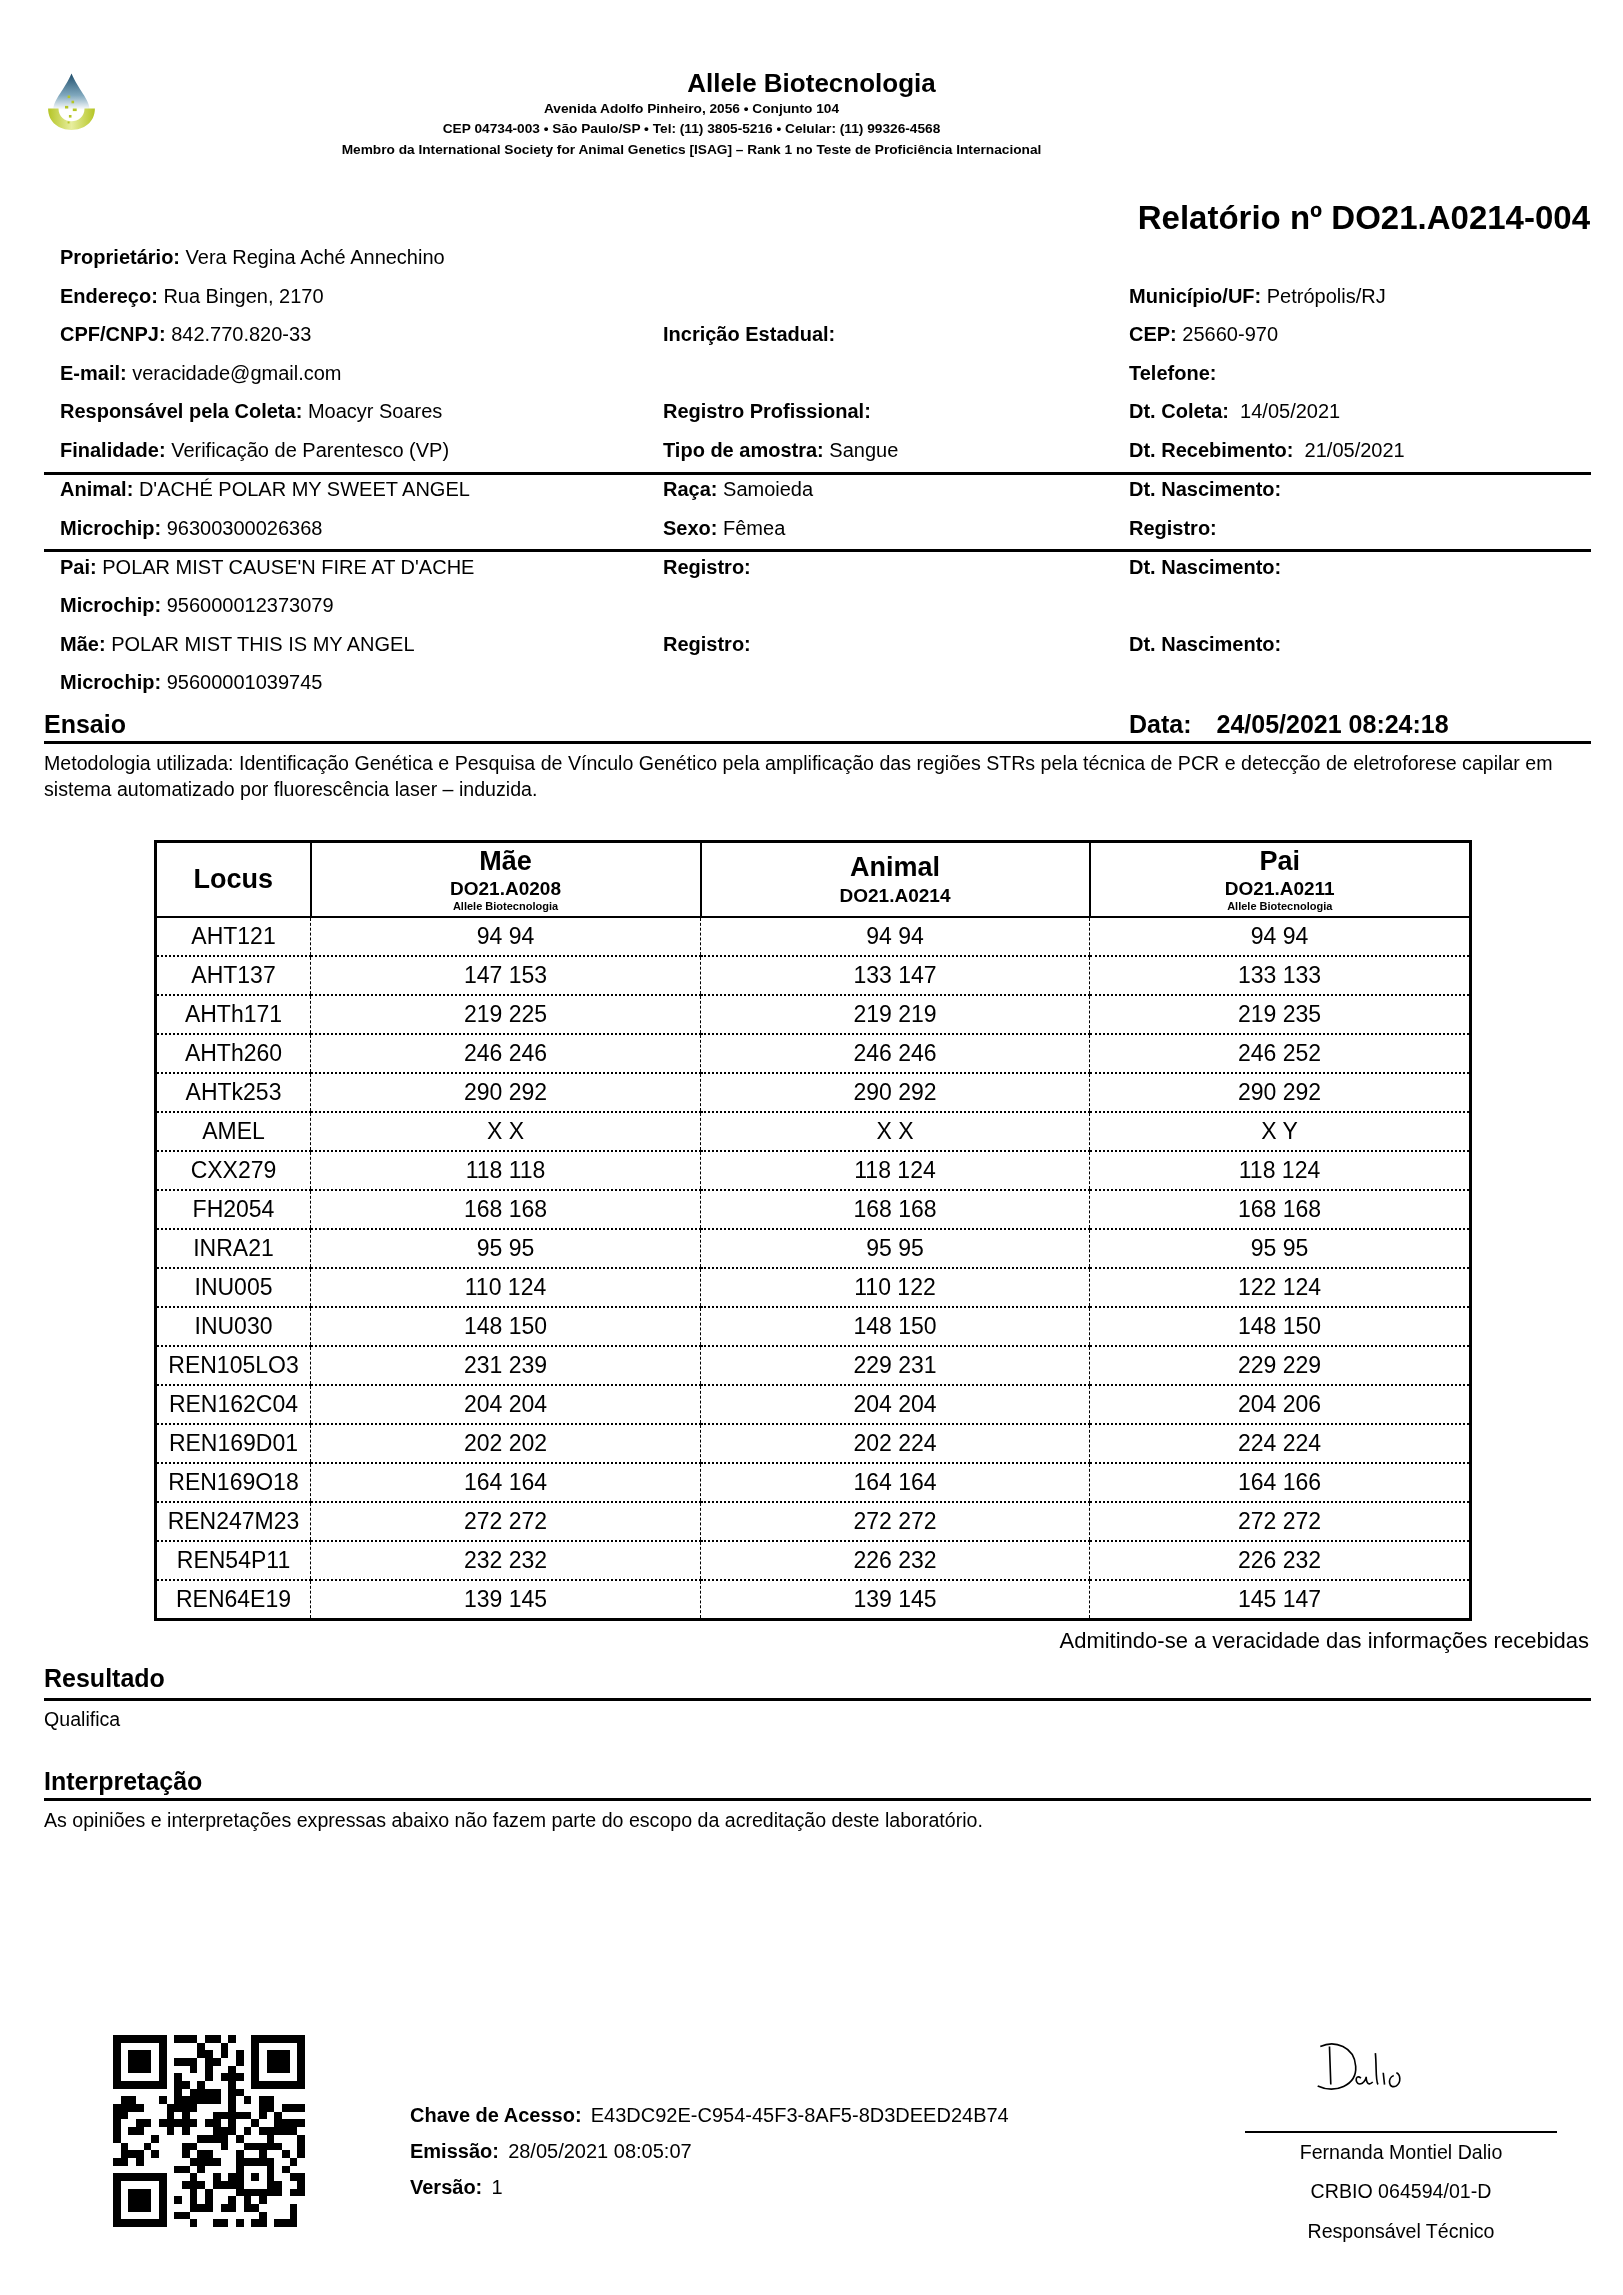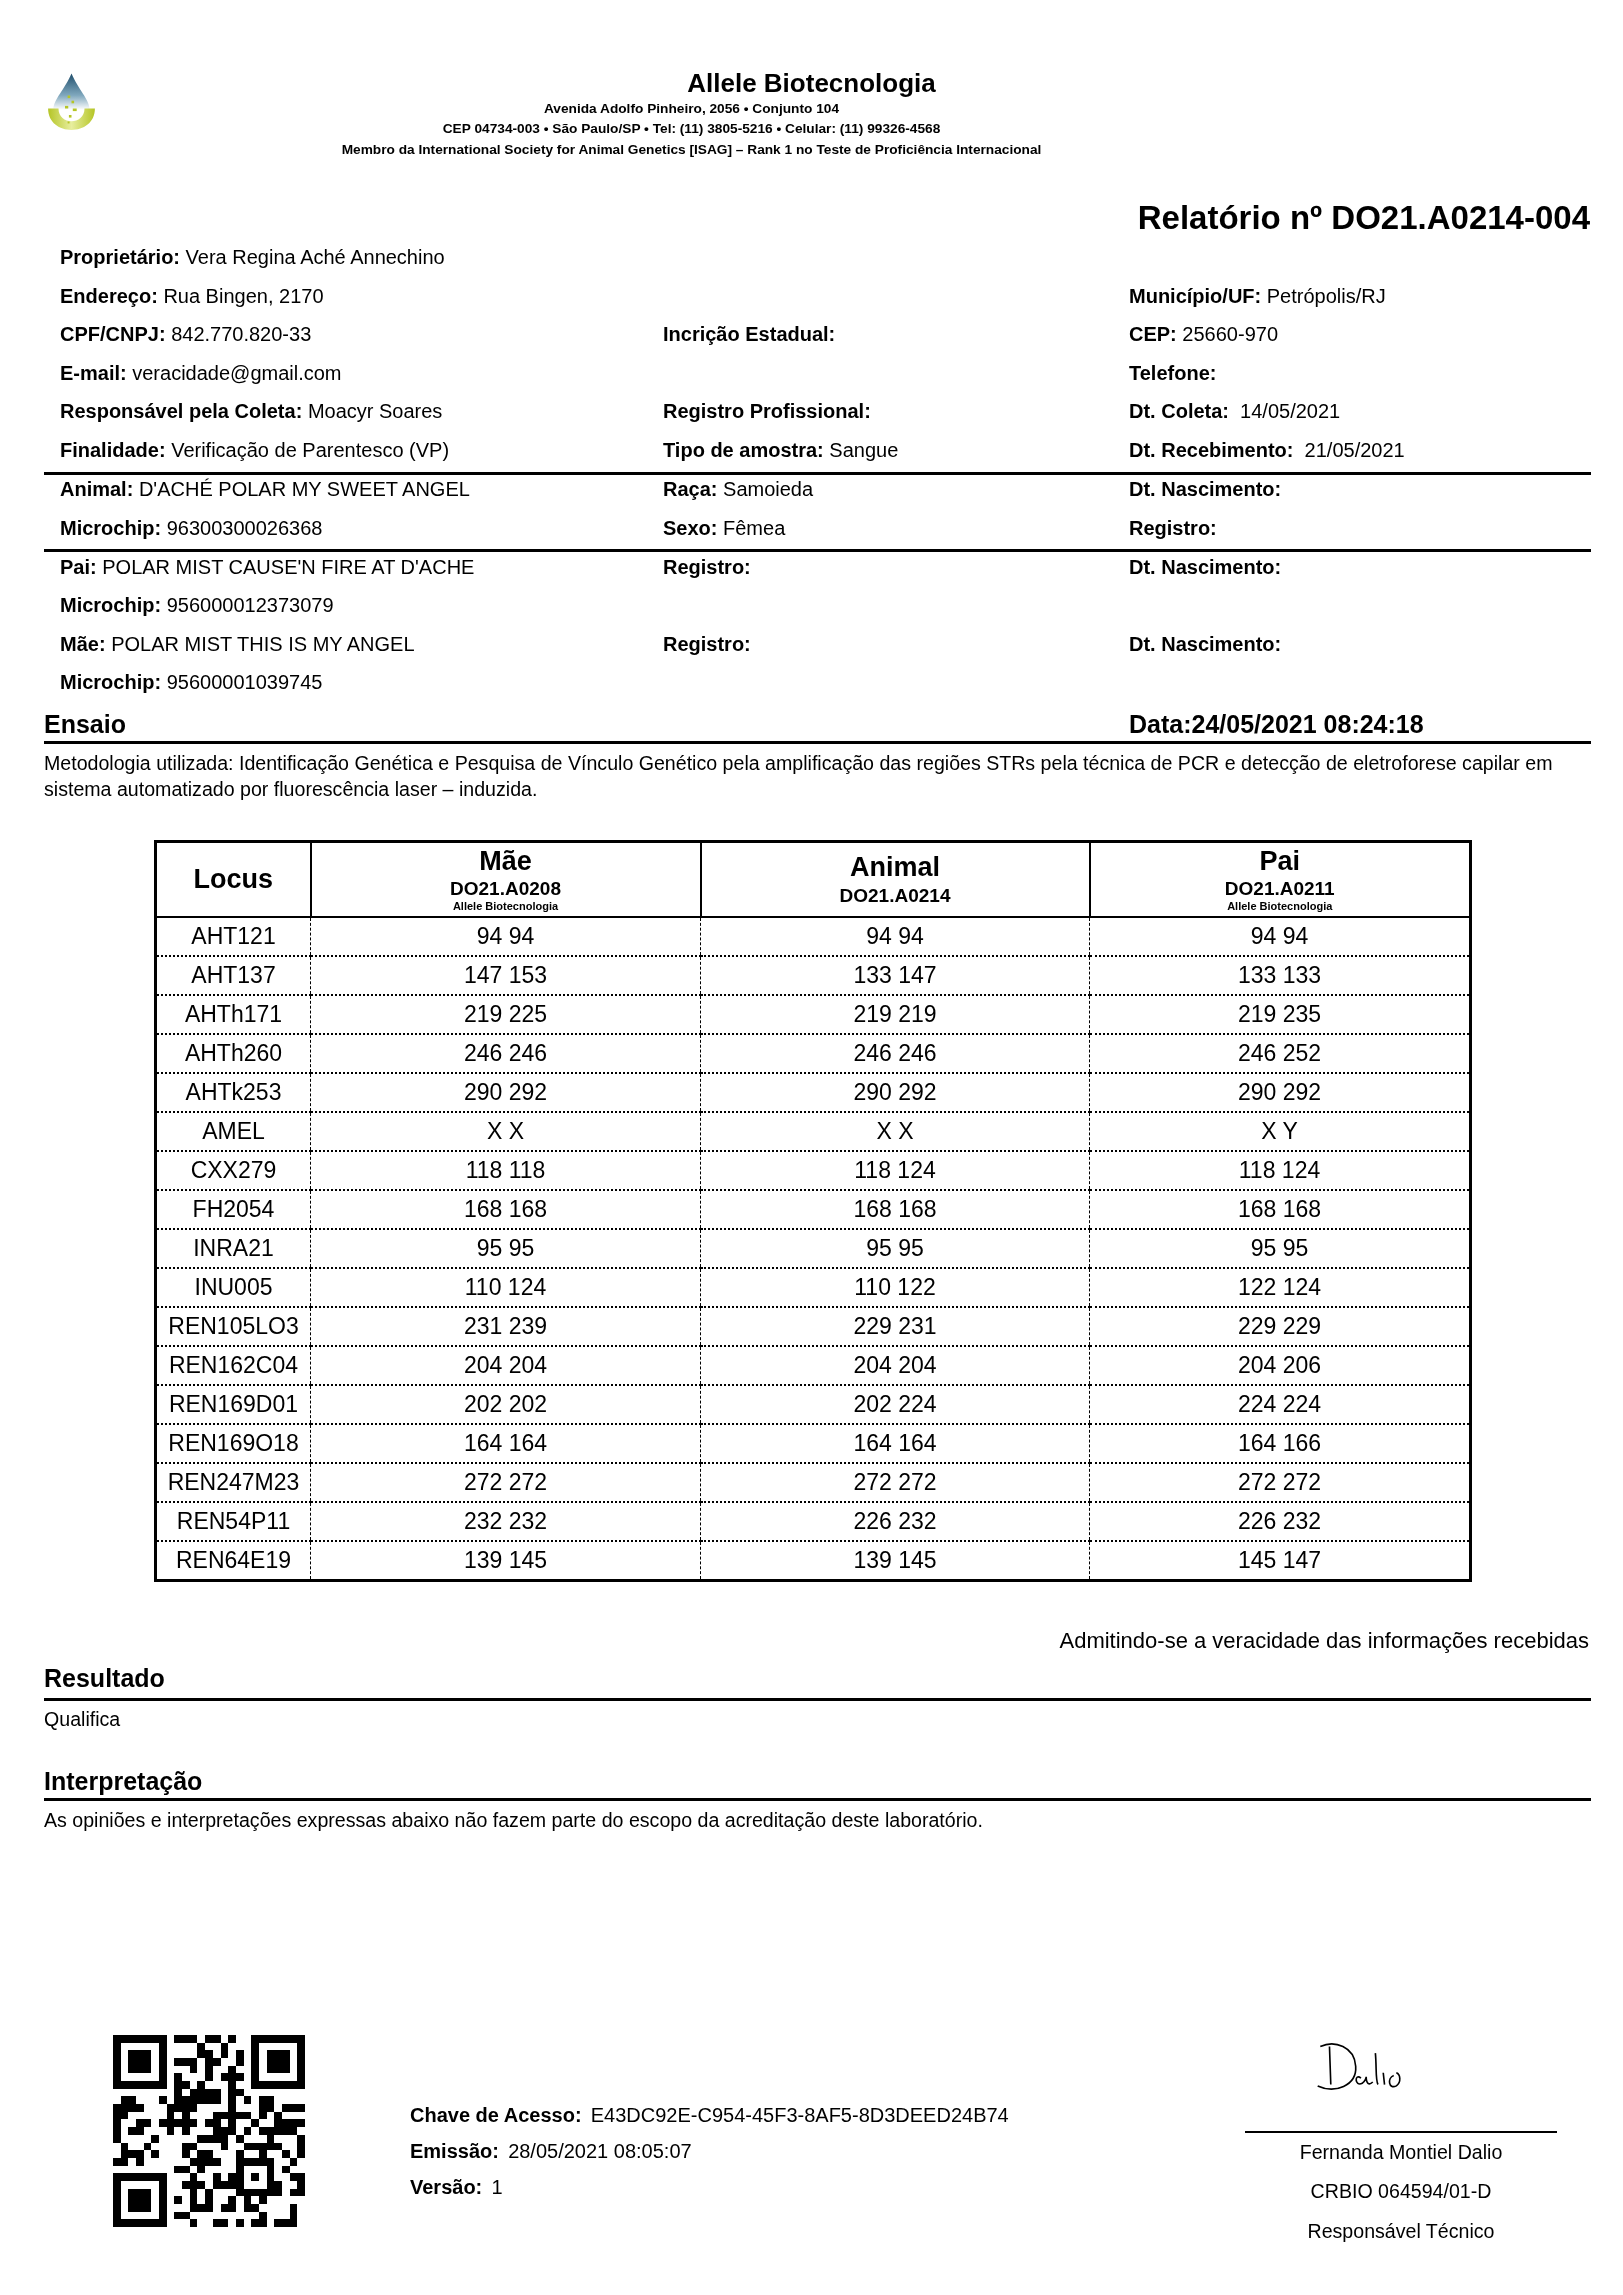--- a/index.html
+++ b/index.html
@@ -22,21 +22,21 @@
   .field b { font-weight: bold; }
   .c1 { left: 44px; margin-left: 16px; }
   .c2 { left: 663px; }
   .c3 { left: 1129px; }
 
   .hr { position: absolute; left: 44px; width: 1547px; background: #000; }
   .hr.thick { height: 2.6px; }
 
   #ensaio-title { left: 44px; top: 710px; font-size: 25px; font-weight: bold; }
   #ensaio-date { left: 1129px; top: 710px; font-size: 25px; font-weight: bold; }
-  #ensaio-date .dv { }
+  #ensaio-date .dv { margin-left: 25px; }
 
   #method { left: 44px; top: 751px; width: 1547px; font-size: 19.6px; line-height: 25.5px; white-space: normal; }
 
   
   #geno-table { position: absolute; left: 154px; top: 840px; width: 1315px; border-collapse: collapse;
                 border: 3.3px solid #000; table-layout: fixed; }
   #geno-table th { border: 2.6px solid #000; height: 73px; padding: 0; text-align: center; vertical-align: middle; font-weight: bold; }
   #geno-table th .h-main { display: block; font-size: 27px; line-height: 30px; }
   #geno-table th .h-id { display: block; font-size: 19px; line-height: 22px; margin-top: 2.6px; }
   #geno-table th .h-lab { display: block; font-size: 11px; line-height: 13px; }
@@ -231,20 +231,26 @@
         <td>INRA21</td>
         <td>95 95</td>
         <td>95 95</td>
         <td>95 95</td>
       </tr>
       <tr>
         <td>INU005</td>
         <td>110 124</td>
         <td>110 122</td>
         <td>122 124</td>
+      </tr>
+      <tr>
+        <td>INU030</td>
+        <td>148 150</td>
+        <td>148 150</td>
+        <td>148 150</td>
       </tr>
       <tr>
         <td>REN105LO3</td>
         <td>231 239</td>
         <td>229 231</td>
         <td>229 229</td>
       </tr>
       <tr>
         <td>REN162C04</td>
         <td>204 204</td>

